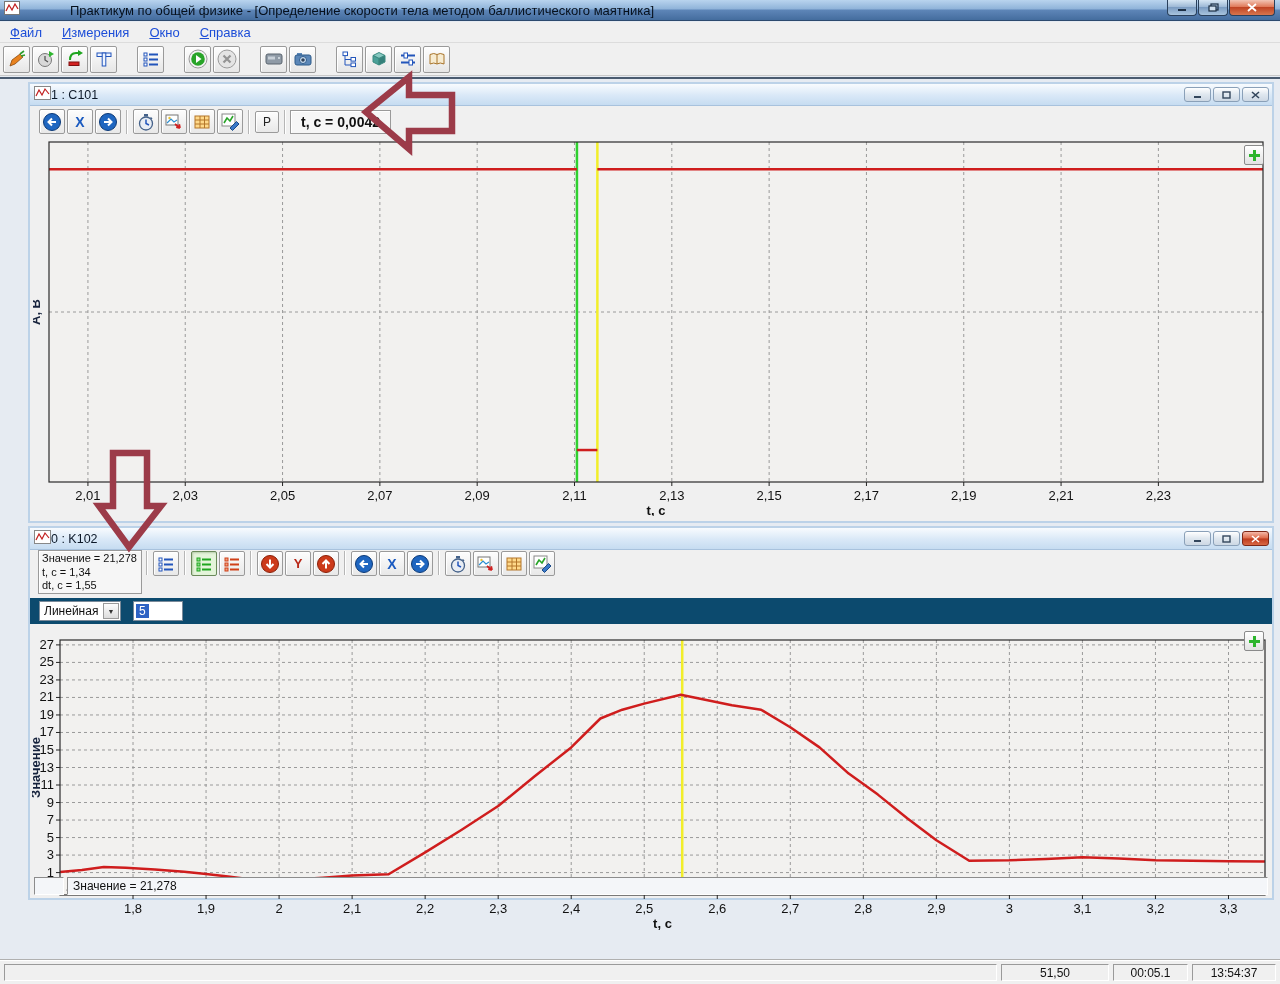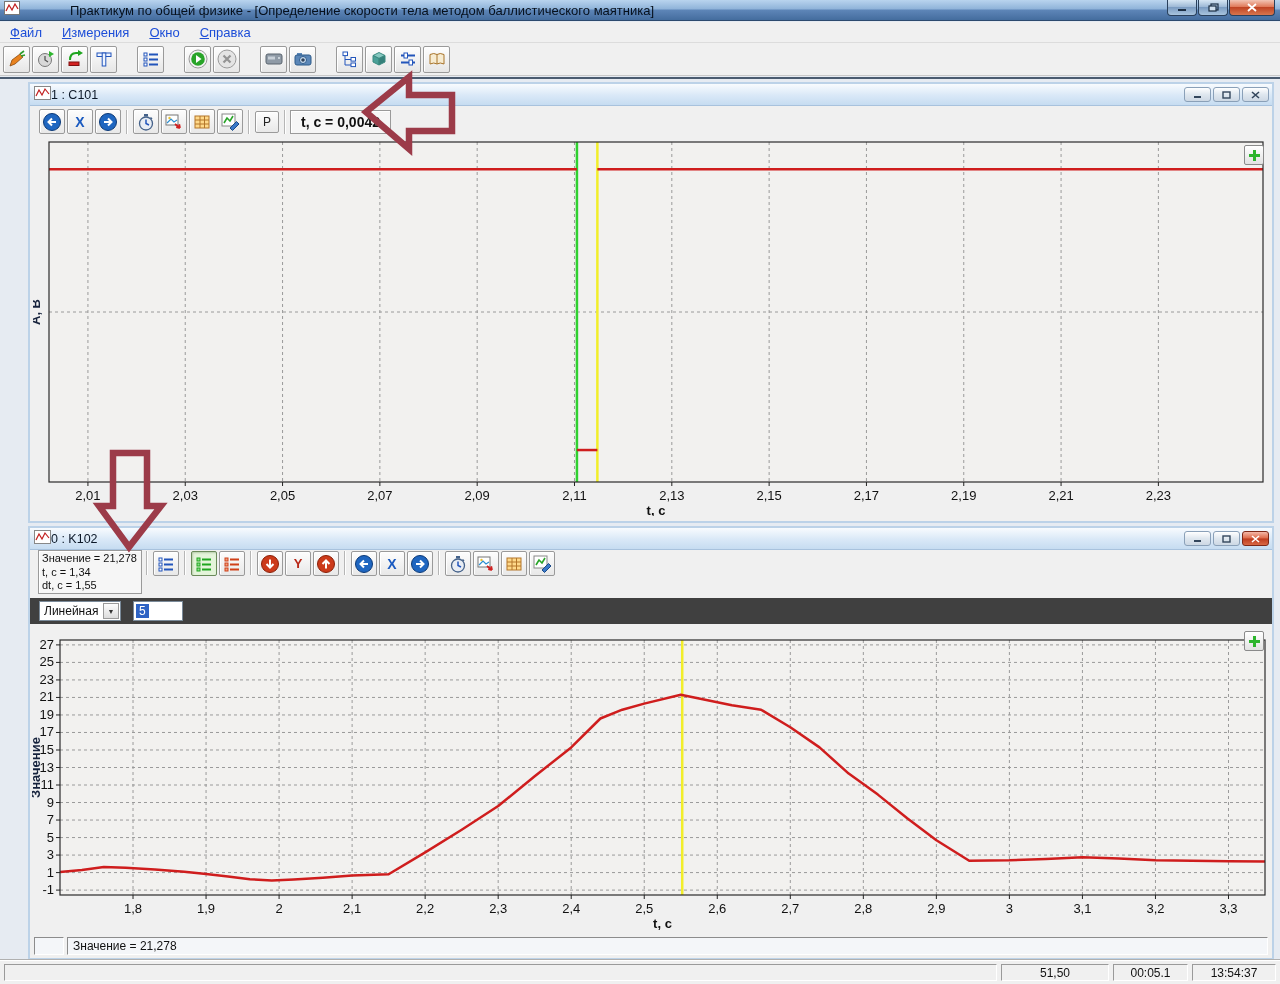--- a/index.html
+++ b/index.html
@@ -55,21 +55,21 @@
   .ct-sep { width:2px; height:24px; margin:0 4px; border-left:1px solid #b6b6b6; border-right:1px solid #fff; }
   .glyph-blue { color:#1a5ac0; font-weight:bold; font-size:14px; }
   .glyph-redY { color:#b82818; font-weight:bold; font-size:13px; }
 
   .meas-panel { height:24px; border:1px solid #9a9a9a; box-shadow:inset 1px 1px 0 #fff;
     background:#f6f6f6; display:flex; align-items:center; padding:0 10px;
     font-size:14px; font-weight:bold; color:#111; }
   .info-panel { width:104px; height:44px; border:1px solid #9a9a9a; box-shadow:inset 1px 1px 0 #fff;
     background:#f6f6f6; font-size:11px; color:#111; padding:1px 3px; line-height:13.5px; }
 
-  .row2 { display:flex; align-items:center; height:26px; background:#404040; }
+  .row2 { display:flex; align-items:center; height:26px; background:#0c4a6e; }
   .combo { width:82px; height:20px; margin-left:9px; border:1px solid #7a8a99; background:#fff;
     display:flex; align-items:center; position:relative; }
   .combo .combo-val { font-size:12px; margin-left:4px; color:#111; }
   .combo .combo-btn { position:absolute; right:1px; top:1px; bottom:1px; width:16px;
     background:linear-gradient(#fdfdfd,#dcdcdc); border:1px solid #9a9a9a;
     font-size:7px; display:flex; align-items:center; justify-content:center; color:#333; }
   .field { width:50px; height:20px; margin-left:12px; border:1px solid #7a8a99; background:#fff;
     display:flex; align-items:center; padding-left:2px; }
   .field .sel { background:#2e63c4; color:#fff; font-size:12px; padding:0 3px; }
 
@@ -363,21 +363,21 @@
           </svg>
         <span class="plus-btn" style="right:7px; top:7px;">
             <svg width="12" height="12">
               <rect x="5" y="1" width="3" height="11" fill="#2db52d"></rect>
               <rect x="1" y="5" width="11" height="3" fill="#2db52d"></rect>
             </svg>
           </span>
       </div>
     </div>
 
-    <div class="child" style="left:28px; top:447px; width:1246px; height:434px;">
+    <div class="child" style="left:28px; top:447px; width:1246px; height:374px;">
       <div class="child-title">
         <span style="margin-left:4px;">
           <svg width="17" height="14" viewBox="0 0 17 14">
               <rect x="0.5" y="0.5" width="16" height="13" fill="#fff" stroke="#888"></rect>
               <polyline points="2,10 5,4 8,9 11,3 15,8" fill="none" stroke="#c22020" stroke-width="1.2"></polyline>
             </svg>
         </span>
         <span class="ct-label">0 : K102</span>
         <span class="cbtns">
           <span class="cbtn">

